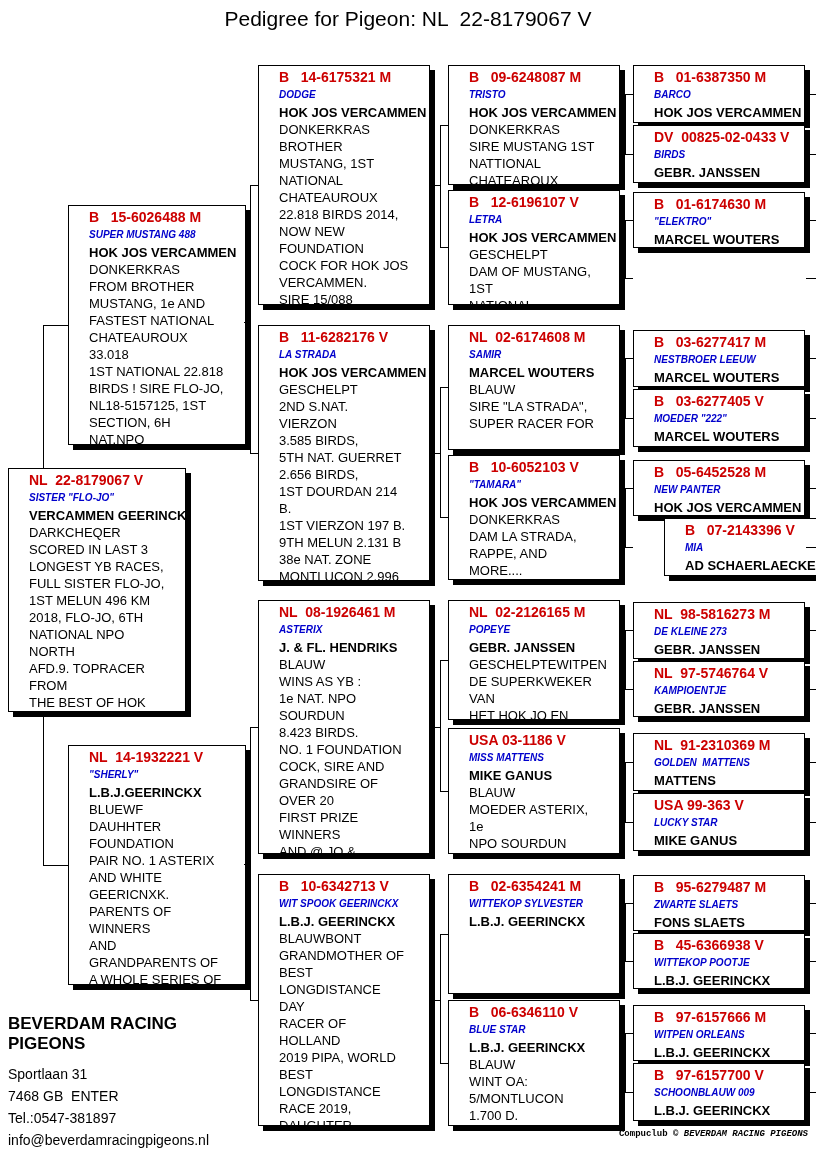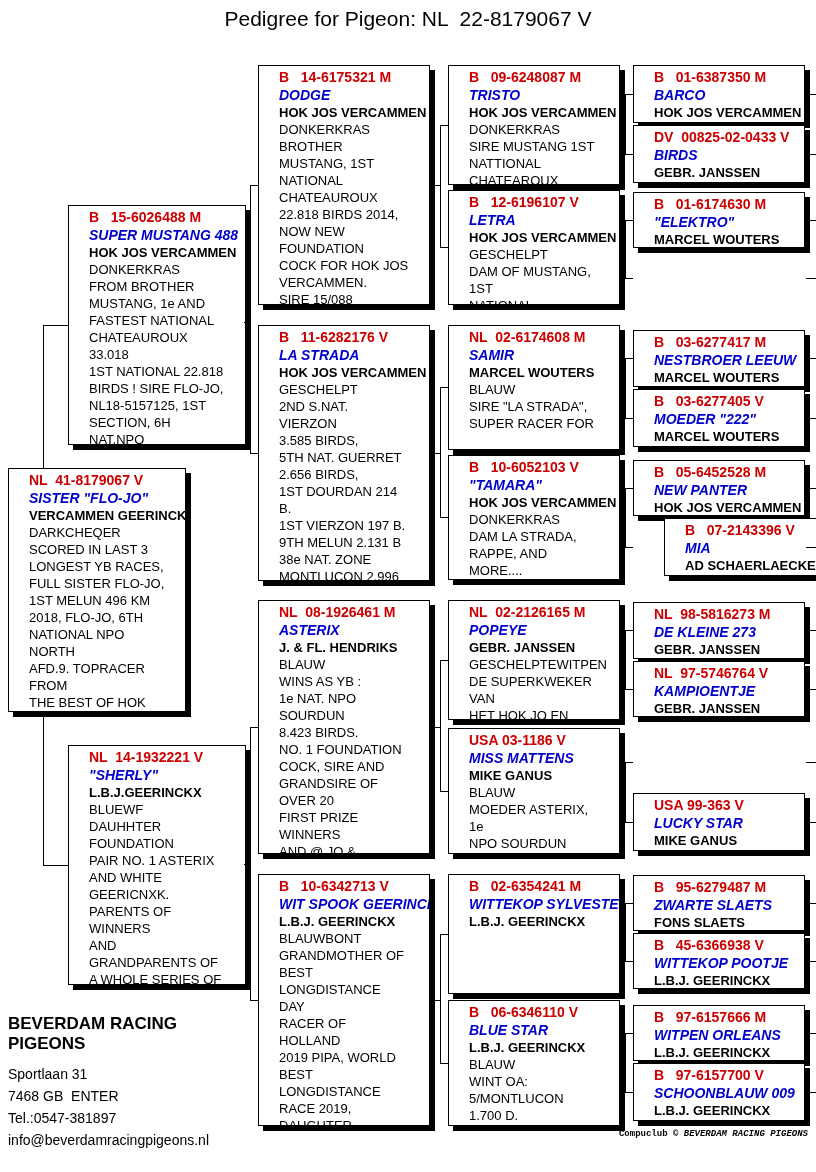--- a/index.html
+++ b/index.html
@@ -4,41 +4,41 @@
 <style>
   * { margin:0; padding:0; box-sizing:border-box; }
   html,body { background:#fff; }
   body { font-family:"Liberation Sans", sans-serif; color:#000; }
   .page { position:relative; width:816px; height:1172px; background:#fff; overflow:hidden; }
   .title { position:absolute; top:7px; left:0; width:100%; text-align:center;
            font-size:21px; white-space:pre; }
   .box { position:absolute; background:#fff; border:1px solid #000;
          box-shadow:5px 5px 0 #000; padding:2px 20px; overflow:hidden; }
   .ring  { font-size:14px; font-weight:bold; color:var(--ring-red); white-space:pre; line-height:18px; }
-  .pname { font-size:14px; font-weight:bold; font-style:italic; color:var(--name-blue);
+  .pname { font-size:10px; font-weight:bold; font-style:italic; color:var(--name-blue);
            white-space:pre; line-height:18px; }
   .owner { font-size:13px; font-weight:bold; line-height:17px; white-space:pre; }
   .notes { font-size:13px; line-height:17px; white-space:pre-wrap; }
   .hl, .vl { position:absolute; background:#000; }
   .hl { height:1px; } .vl { width:1px; }
   .contact { position:absolute; left:8px; top:1014px; width:250px; }
   .contact .company { font-size:17px; font-weight:bold; margin-bottom:9px; }
   .contact .addr { font-size:14px; line-height:22px; white-space:pre-wrap; }
   .credit { position:absolute; top:1129px; right:8px; font-family:"Liberation Mono", monospace;
             font-size:9px; font-weight:bold; }
   .credit .owner-part { font-style:italic; }
 </style>
 </head>
 <body>
 
 <div class="page">
   <div class="title">Pedigree for Pigeon: NL  22-8179067 V</div>
 
   <div class="box" style="left:8px;top:468px;width:178px;height:244px">
-    <div class="ring">NL  41-8179067 V</div>
+    <div class="ring">NL  22-8179067 V</div>
     <div class="pname">SISTER "FLO-JO"</div>
     <div class="owner">VERCAMMEN GEERINCKX</div>
     <div class="notes">DARKCHEQER
 SCORED IN LAST 3
 LONGEST YB RACES,
 FULL SISTER FLO-JO,
 1ST MELUN 496 KM
 2018, FLO-JO, 6TH
 NATIONAL NPO NORTH
 AFD.9. TOPRACER FROM
@@ -240,20 +240,25 @@
   </div>
   <div class="box" style="left:633px;top:602px;width:172px;height:57px">
     <div class="ring">NL  98-5816273 M</div>
     <div class="pname">DE KLEINE 273</div>
     <div class="owner">GEBR. JANSSEN</div>
   </div>
   <div class="box" style="left:633px;top:661px;width:172px;height:56px">
     <div class="ring">NL  97-5746764 V</div>
     <div class="pname">KAMPIOENTJE</div>
     <div class="owner">GEBR. JANSSEN</div>
+  </div>
+  <div class="box" style="left:633px;top:733px;width:172px;height:58px">
+    <div class="ring">NL  91-2310369 M</div>
+    <div class="pname">GOLDEN  MATTENS</div>
+    <div class="owner">MATTENS</div>
   </div>
   <div class="box" style="left:633px;top:793px;width:172px;height:58px">
     <div class="ring">USA 99-363 V</div>
     <div class="pname">LUCKY STAR</div>
     <div class="owner">MIKE GANUS</div>
   </div>
   <div class="box" style="left:633px;top:875px;width:172px;height:56px">
     <div class="ring">B   95-6279487 M</div>
     <div class="pname">ZWARTE SLAETS</div>
     <div class="owner">FONS SLAETS</div>

